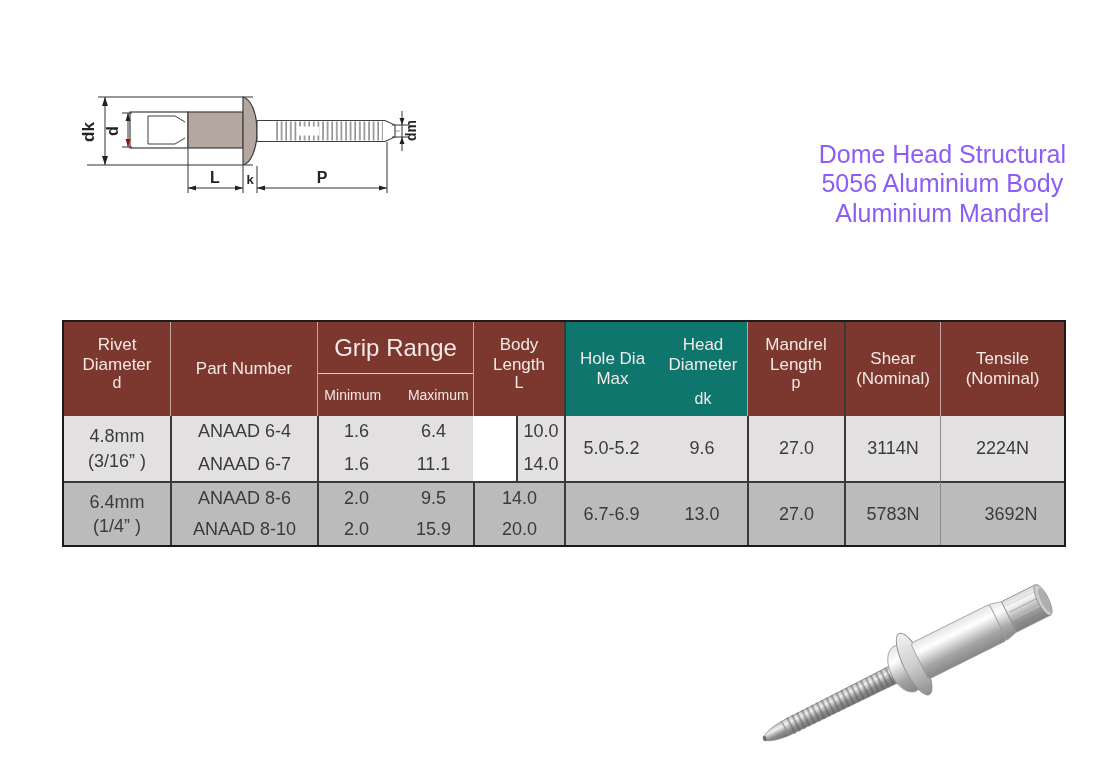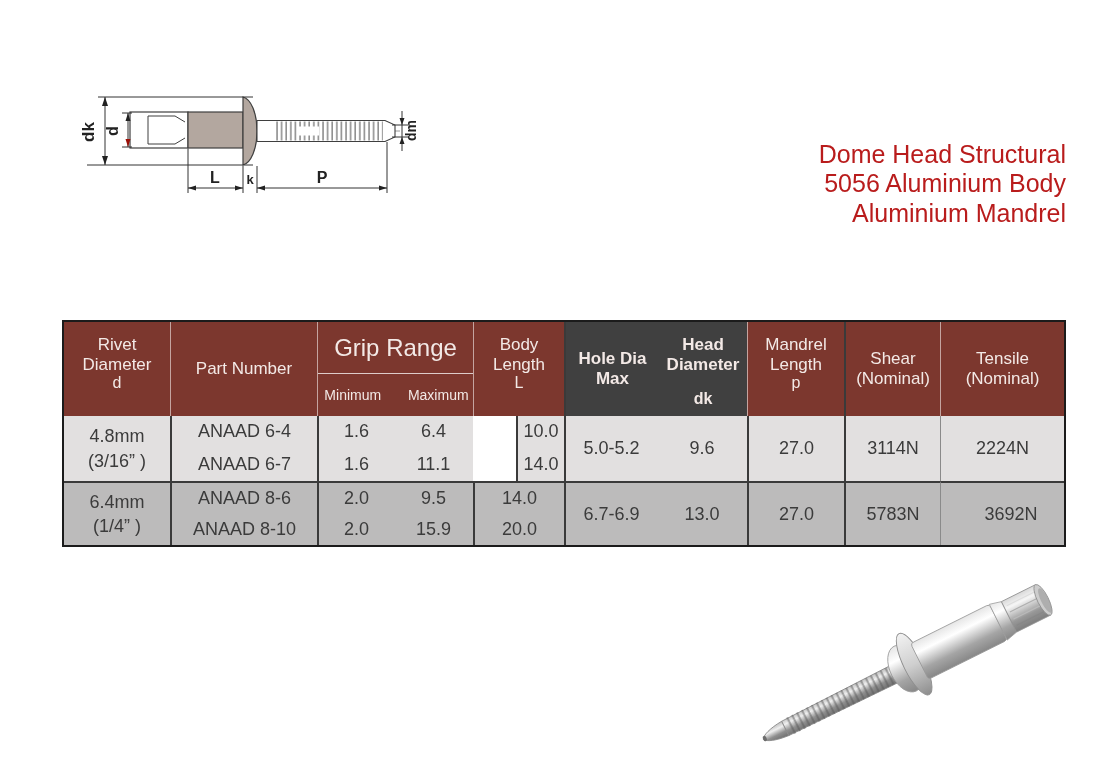--- a/index.html
+++ b/index.html
@@ -4,22 +4,22 @@
 <style>
   html,body{margin:0;padding:0;background:#fff;}
   #page{position:relative;width:1096px;height:777px;background:#ffffff;overflow:hidden;
         font-family:"Liberation Sans","DejaVu Sans",sans-serif;}
   .pre{white-space:pre-line;}
 
   
   #title{position:absolute;top:76px;right:30px;text-align:right;
          font-family:"Liberation Serif","DejaVu Serif",serif;
          font-size:50px;line-height:1.0;color:#161616;letter-spacing:.5px;}
-  #subtitle{position:absolute;top:140px;right:30px;text-align:right;
-            font-size:25px;line-height:1.17;color:#b91c1c;}
+  #subtitle{position:absolute;top:140px;right:30px;text-align:center;
+            font-size:25px;line-height:1.17;color:#8b5cf6;}
 
   
   #diagram{position:absolute;left:80px;top:85px;}
   #photo{position:absolute;left:700px;top:555px;}
 
   
   #spec-table{position:absolute;left:62px;top:320px;border:2px solid #1b1b1b;}
   #grid{display:grid;
         grid-template-columns:106px 147px 77px 79px 91px 93px 90px 97px 96px 124px;
         grid-template-rows:94px 65px 64px;}
@@ -28,21 +28,21 @@
   .hc.spread{justify-content:space-between;padding:13px 0 24px;}
   .hc.center{justify-content:center;}
   .hsym{font-size:16px;}
   .wdiv{border-left:1px solid rgba(255,255,255,.55);}
   .ddiv{border-left:2px solid #3a3a3a;}
   .grip-head{background:#7c372e;color:#f3e9e6;display:flex;flex-direction:column;}
   .grip-top{flex:0 0 51px;display:flex;align-items:center;justify-content:center;
             font-size:24px;border-bottom:1px solid rgba(255,255,255,.75);}
   .grip-bottom{flex:1;display:flex;gap:16px;}
   .grip-bottom div{flex:1;display:flex;align-items:center;justify-content:center;font-size:14px;}
-  .holehead{background:#404040;color:#f3e9e6;display:flex;font-weight:bold;}
+  .holehead{background:#0f766e;color:#f3e9e6;display:flex;}
   .holehead .hh-left{flex:0 0 93px;display:flex;align-items:center;justify-content:center;
                      text-align:center;font-size:17px;line-height:1.15;}
   .holehead .hh-right{flex:1;display:flex;flex-direction:column;justify-content:space-between;
                       align-items:center;text-align:center;font-size:17px;line-height:1.15;
                       padding:13px 0 8px;}
   .bc{display:flex;flex-direction:column;align-items:center;justify-content:center;
       font-size:18px;color:#3b3b3b;text-align:center;line-height:1.35;}
   .bc.two{justify-content:space-around;line-height:1.1;}
   .r1{background:#e2e0e0;}
   .r2{background:#bcbbbb;border-top:2px solid #3a3a3a;}

